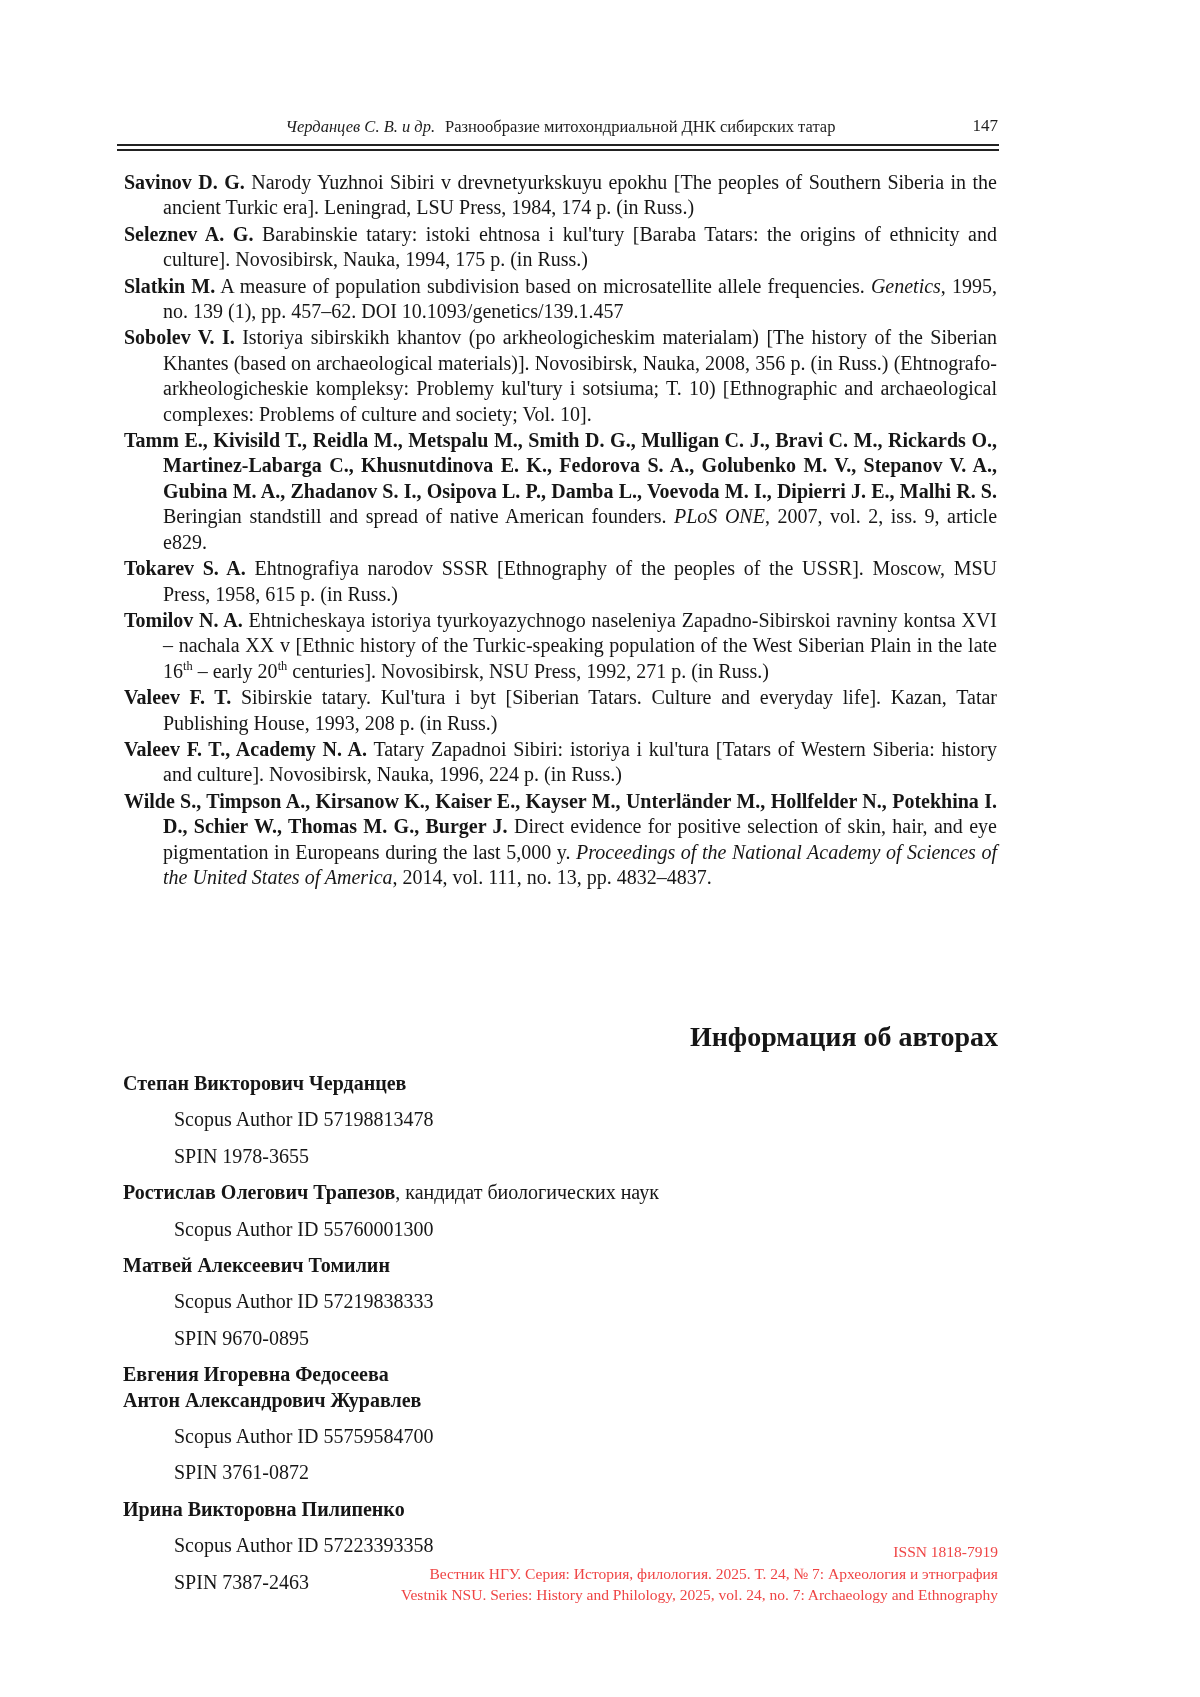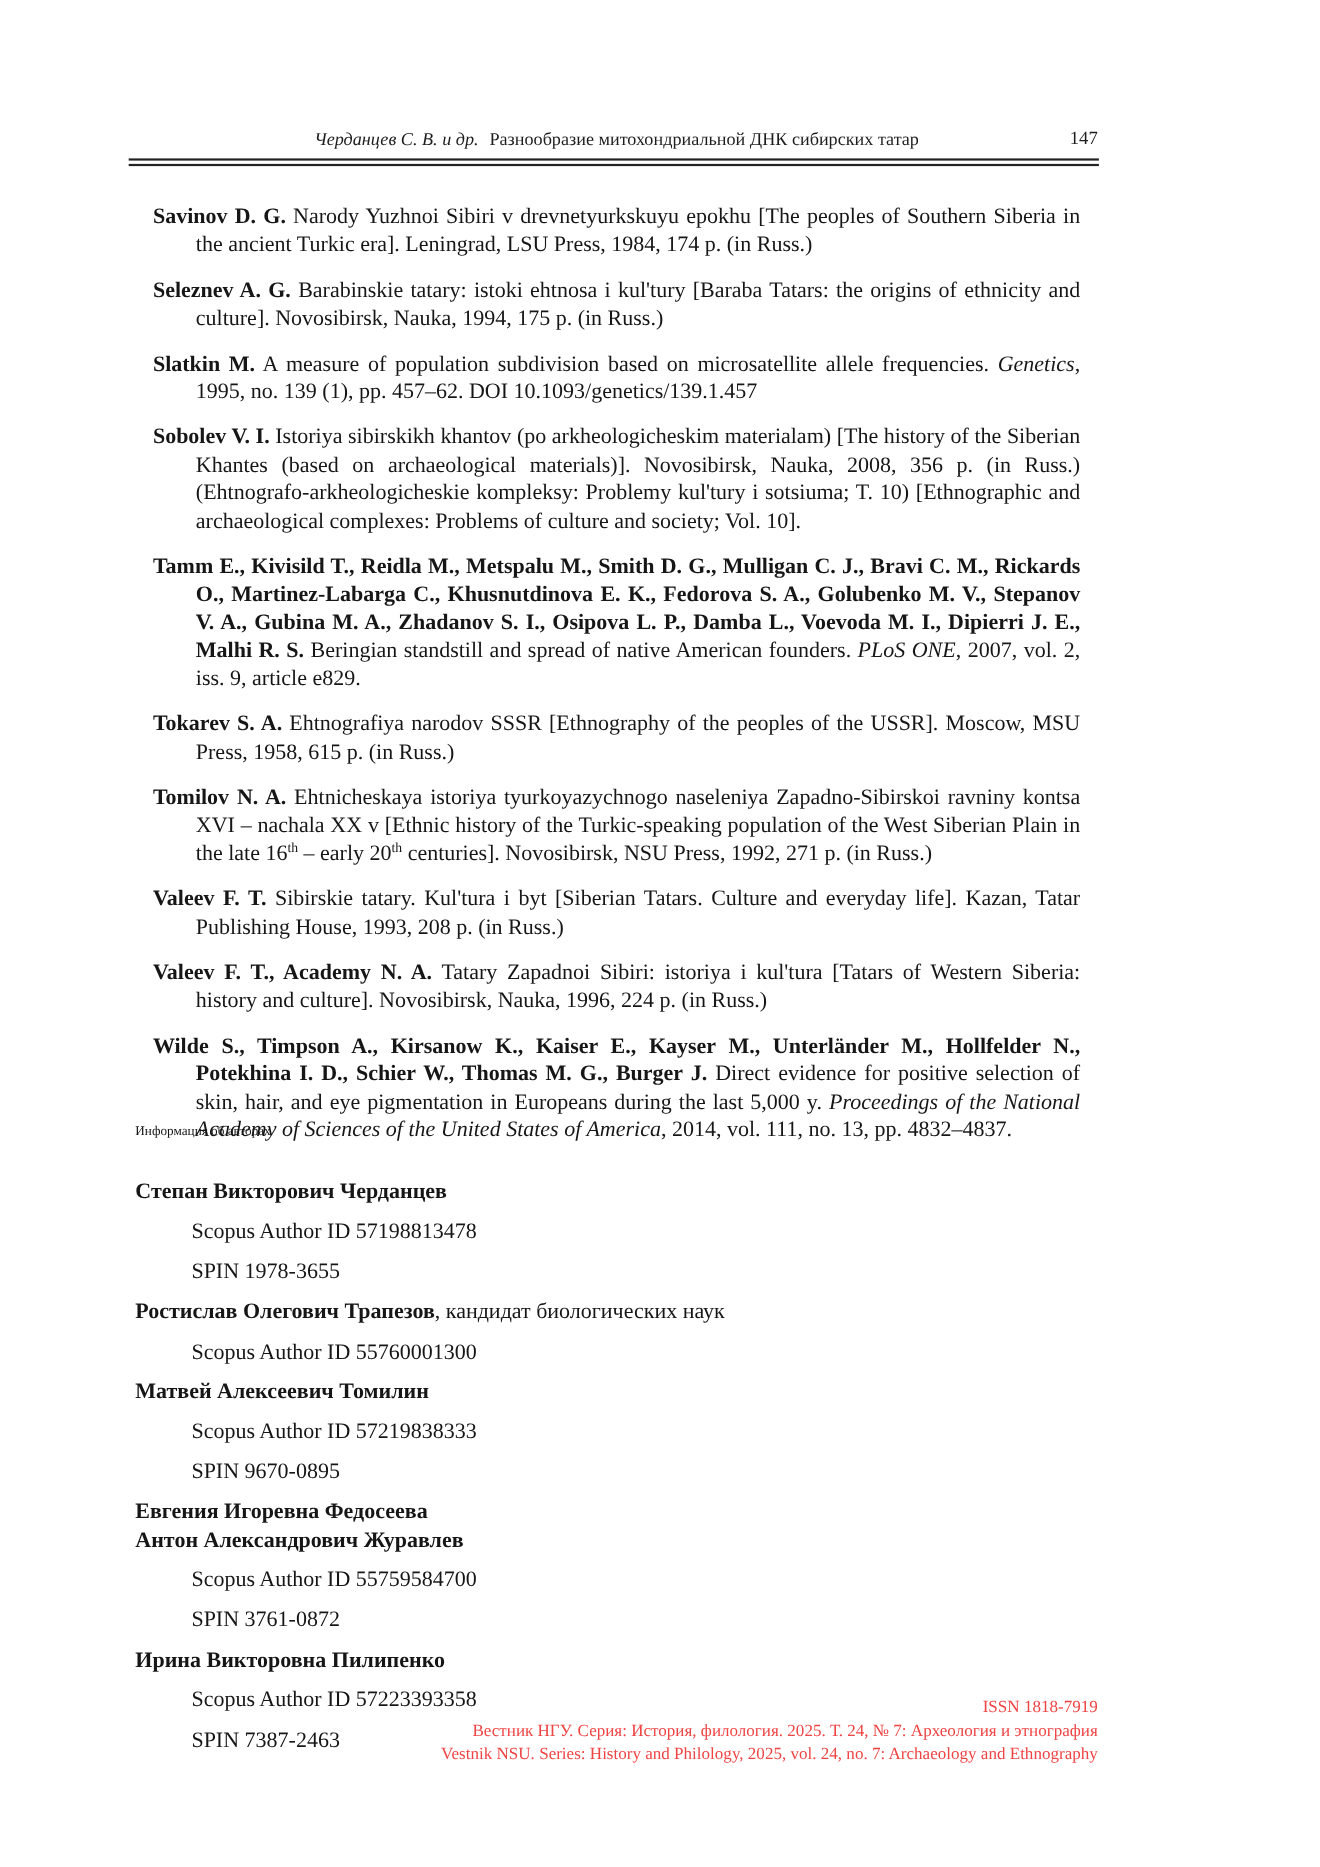--- a/index.html
+++ b/index.html
@@ -47,39 +47,39 @@
   .references {
     position: absolute;
     top: 169px;
     left: 123px;
     right: 170px;
     font-size: 20px;
     line-height: 25.4px;
     text-align: justify;
   }
   .ref {
-    margin: 16px;
+    margin: 1px;
     padding-left: 39px;
     text-indent: -39px;
   }
   .b { font-weight: bold; }
   .i { font-style: italic; }
   .ref sup {
     font-size: 0.62em;
     line-height: 0;
     vertical-align: super;
   }
   .authors-heading {
     position: absolute;
     top: 1021px;
     left: 123px;
     right: 170px;
-    text-align: left;
-    font-size: 12px;
-    font-weight: normal;
+    text-align: right;
+    font-size: 28px;
+    font-weight: bold;
   }
   .authors {
     position: absolute;
     top: 1071px;
     left: 123px;
     right: 170px;
     font-size: 20px;
     line-height: 25.4px;
   }
   .author-name { margin: 0; }

